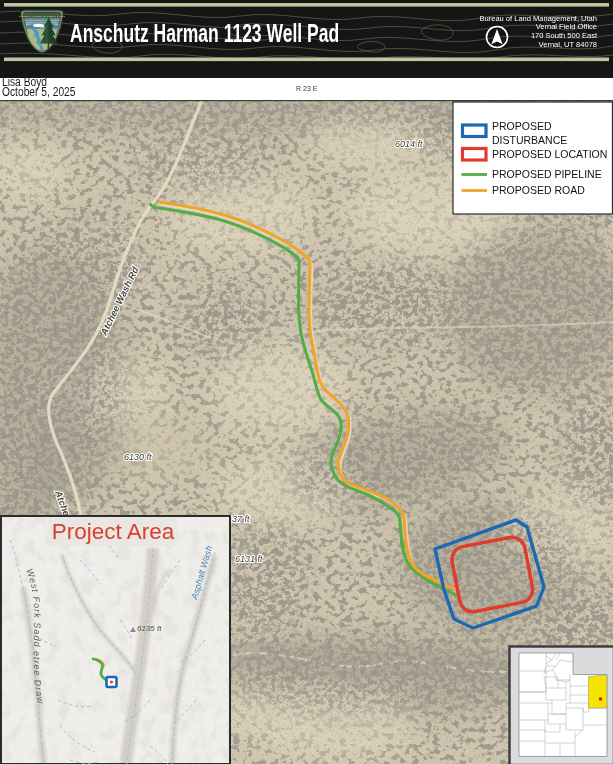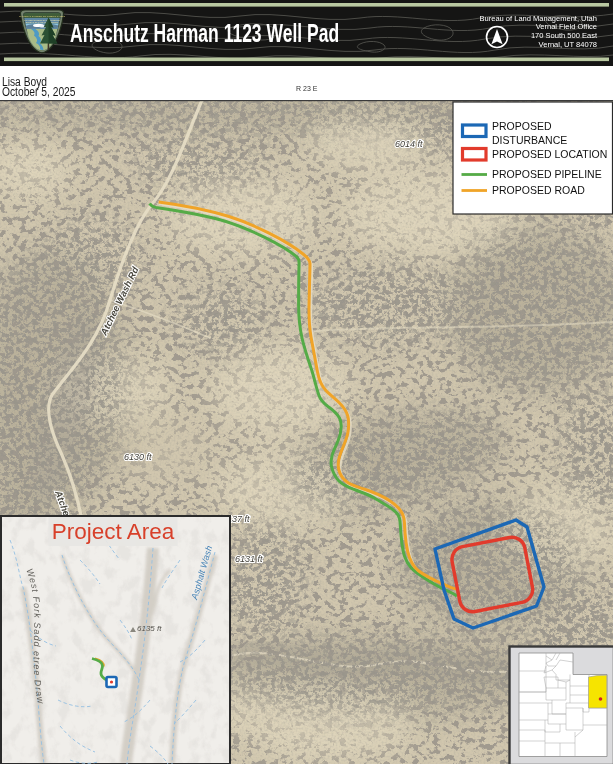--- a/index.html
+++ b/index.html
@@ -4,21 +4,21 @@
 <style>
 html,body{margin:0;padding:0;width:613px;height:764px;overflow:hidden;background:#fff;
 font-family:"Liberation Sans",sans-serif;}
 #page{position:relative;width:613px;height:764px;}
 .abs{position:absolute;}
 </style>
 </head>
 <body>
 <div id="page">
 
-<div class="abs" id="header" style="left:0;top:0;width:613px;height:66px;background:#151514;">
+<div class="abs" id="header" style="left:0;top:0;width:613px;height:78px;background:#151514;">
 <svg width="613" height="66" viewBox="0 0 613 66" style="position:absolute;left:0;top:0;">
 <g stroke="#5e5e58" stroke-width="0.8" fill="none" opacity="0.95">
 <path d="M0,12 C40,8 80,20 120,14 C160,8 200,22 240,16 C280,10 320,24 360,18 C400,12 440,26 480,18 C520,10 560,22 613,14"></path>
 <path d="M0,22 C50,18 90,30 130,24 C170,18 210,32 250,26 C290,20 330,34 370,28 C410,22 450,36 490,28 C530,20 570,32 613,24"></path>
 <path d="M0,33 C45,29 85,41 125,35 C165,29 205,43 245,37 C285,31 325,45 365,39 C405,33 445,47 485,39 C525,31 565,43 613,35"></path>
 <path d="M0,44 C50,40 95,52 135,46 C175,40 215,54 255,48 C295,42 335,56 375,50 C415,44 455,58 495,50 C535,42 575,54 613,46"></path>
 <path d="M0,54 C55,50 100,62 140,56 C180,50 220,62 260,57 C300,52 340,63 380,58 C420,53 460,63 500,57 C540,51 580,60 613,55"></path>
 <path d="M230,28 C242,23 262,22 272,27 C282,32 276,40 262,40 C248,40 220,34 230,28 Z"></path>
 <path d="M424,28 C432,23 448,24 452,30 C456,36 448,41 438,40 C428,39 416,33 424,28 Z"></path>
 <path d="M548,18 C558,14 574,15 580,20 C586,25 578,31 566,30 C554,29 540,22 548,18 Z"></path>

